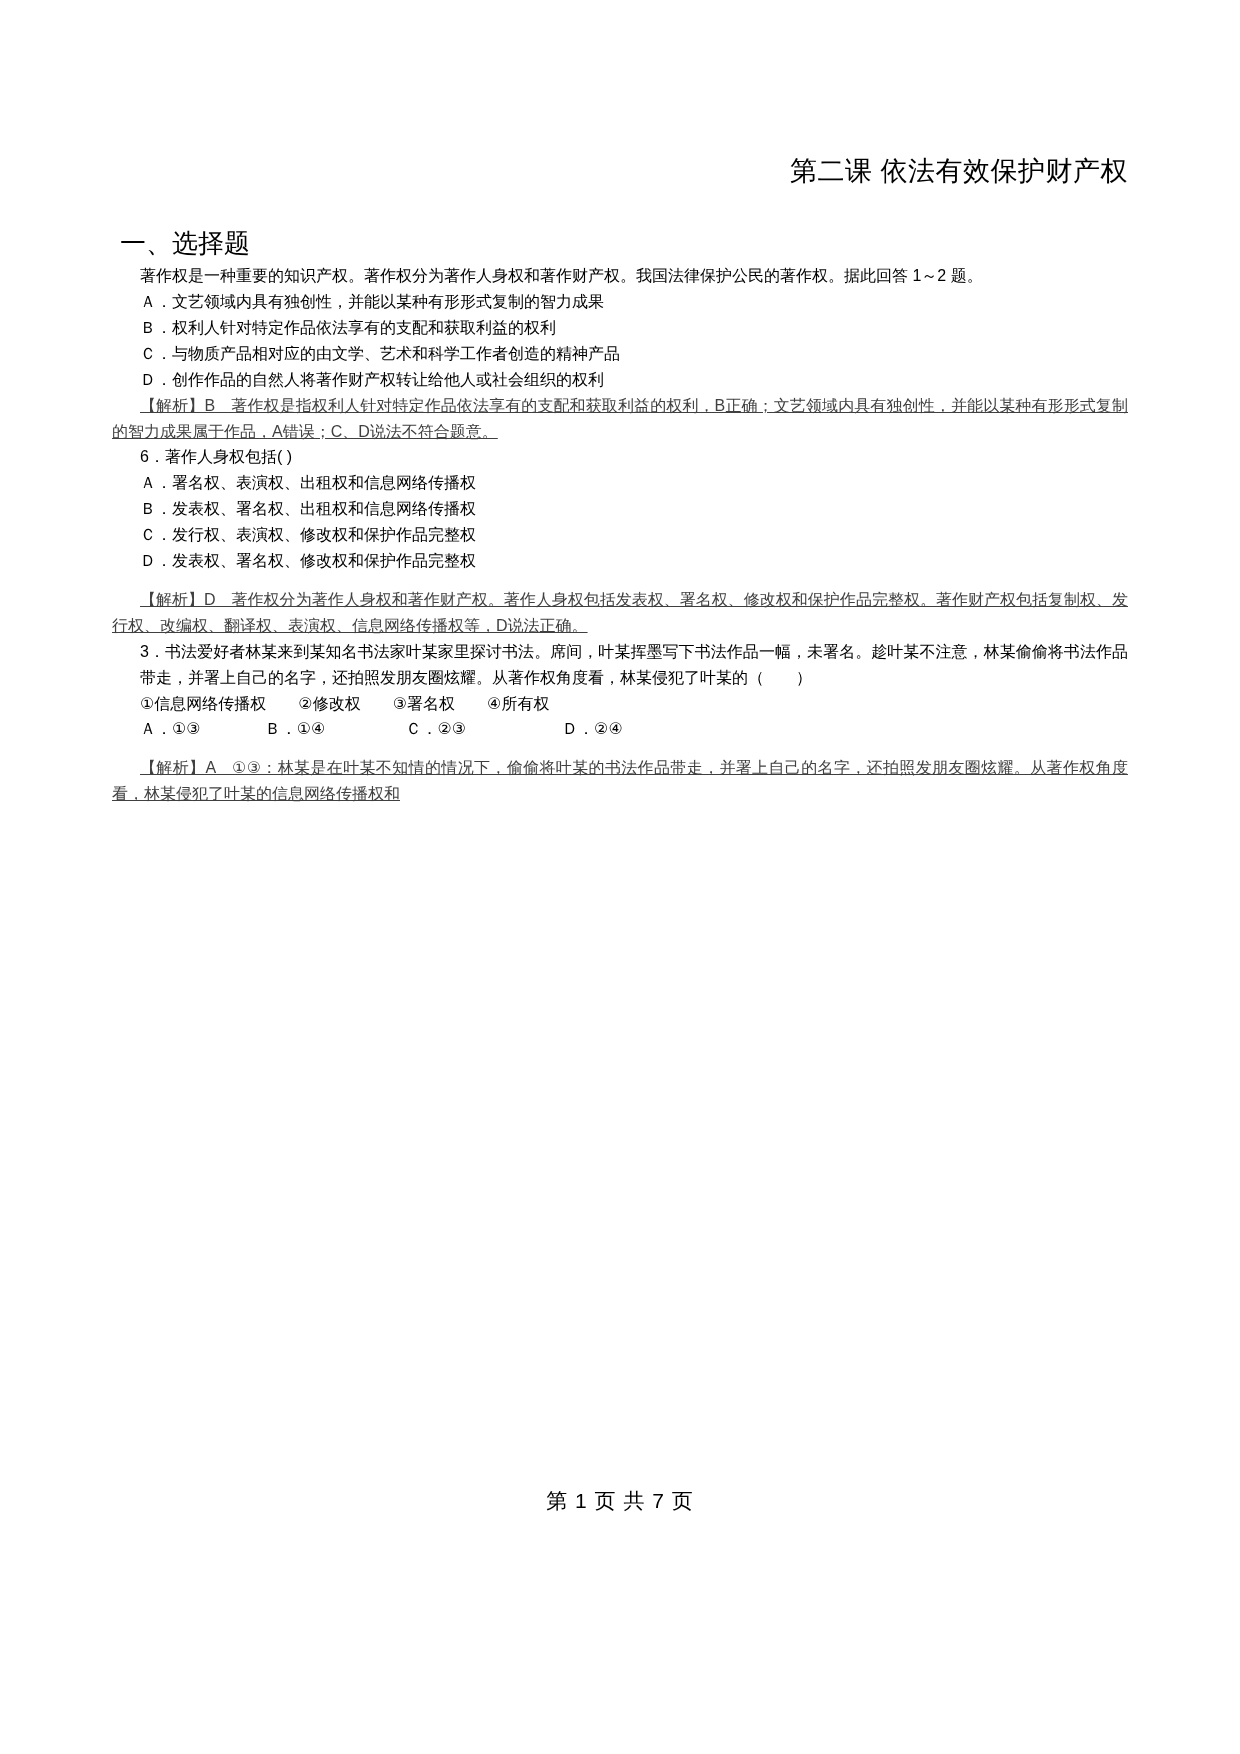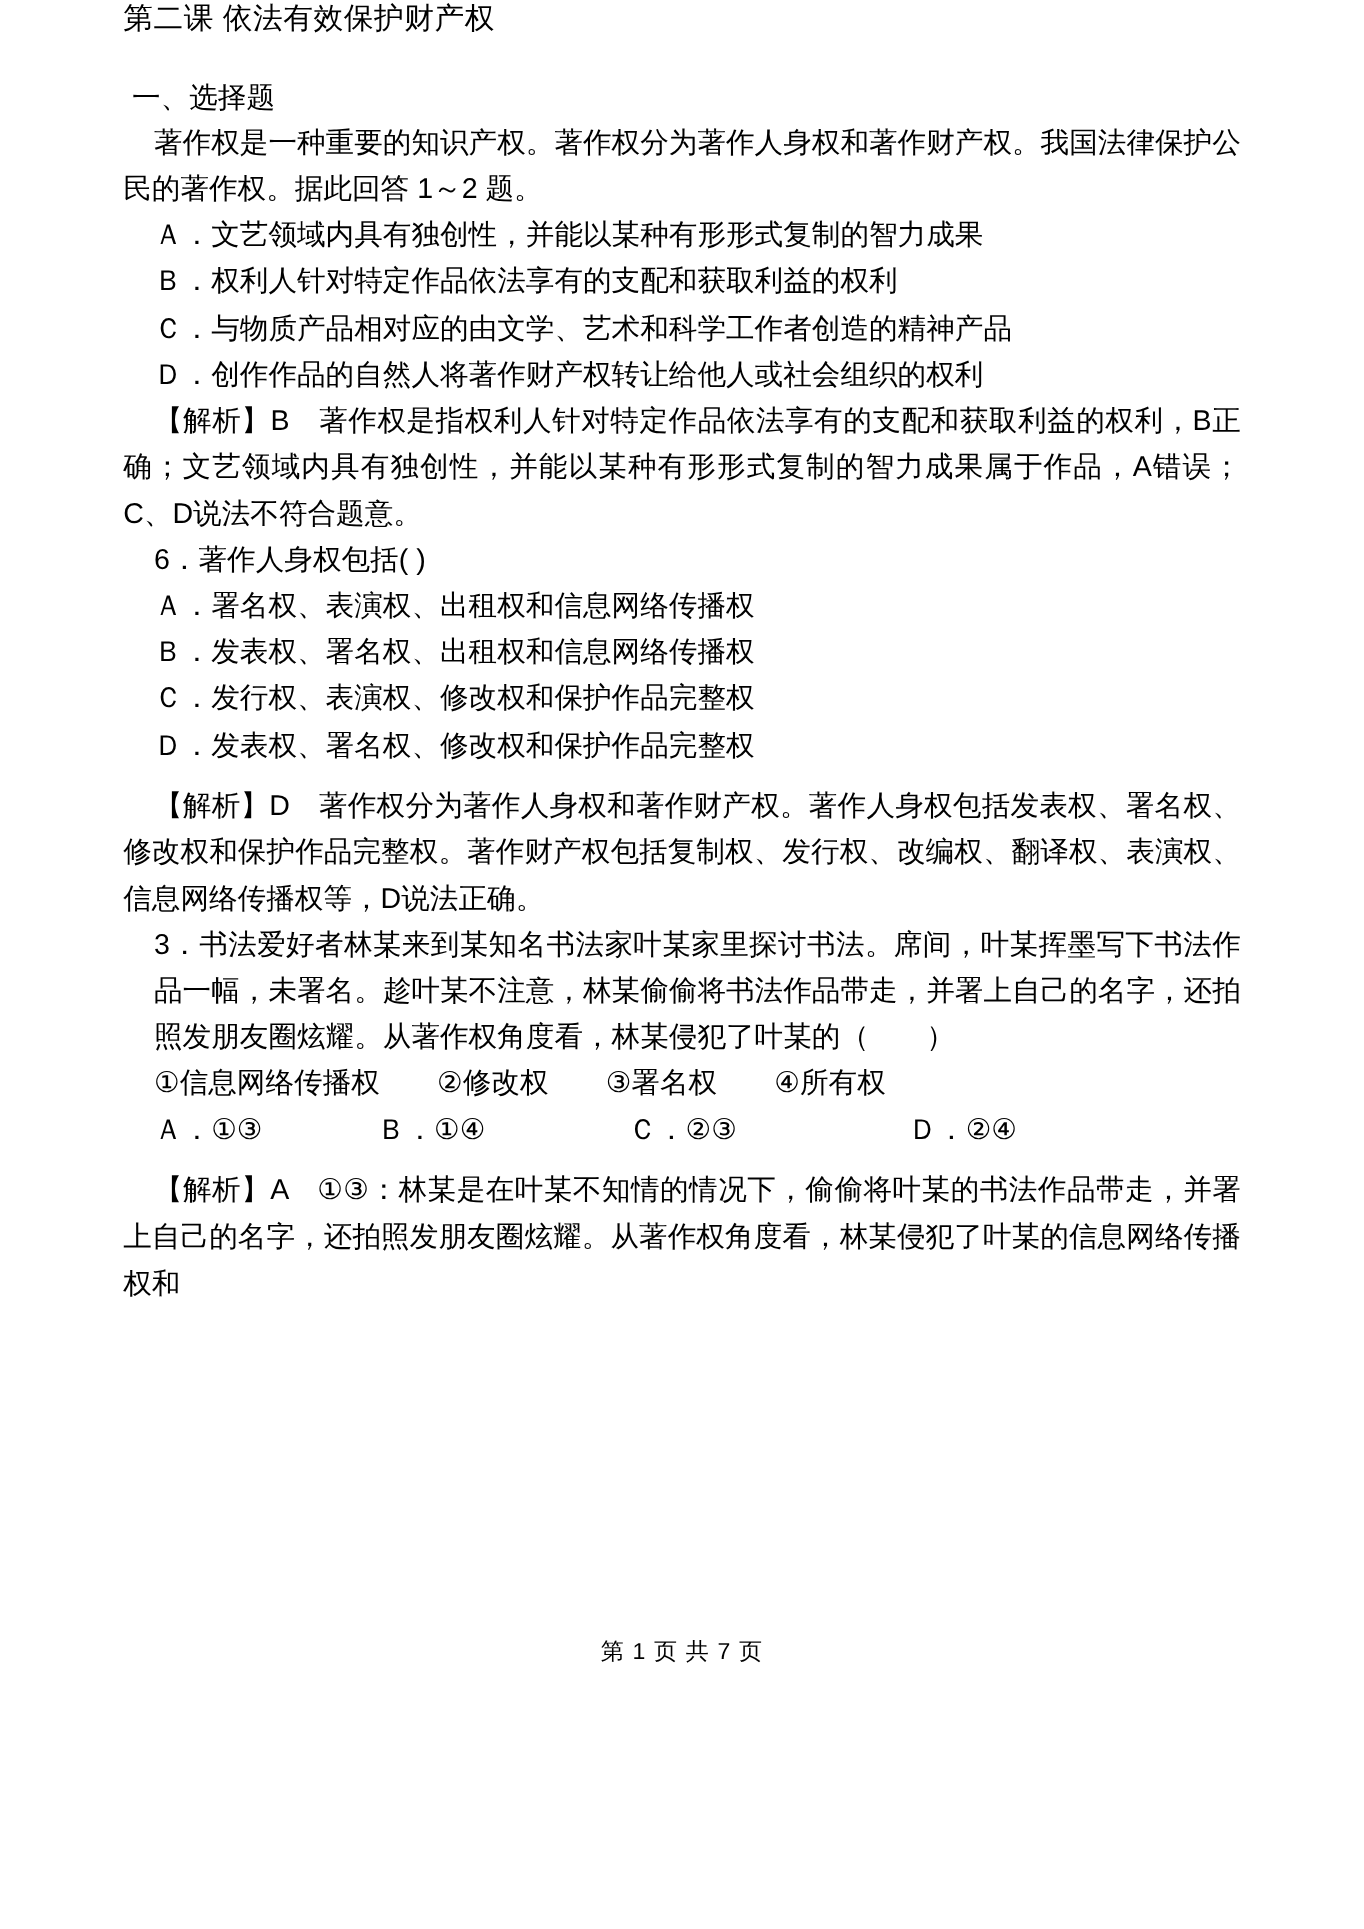--- a/index.html
+++ b/index.html
@@ -20,44 +20,45 @@
   }
   .content {
     position: absolute;
     left: 112px;
     top: 0;
     width: 1016px;
   }
 
   
   .doc-title {
-    text-align: left;
+    text-align: right;
     font-size: 27px;
     line-height: 1.2;
+    margin-top: 155px;
     letter-spacing: 0.5px;
     white-space: nowrap;
   }
   .doc-subtitle {
     text-align: center;
     font-size: 29px;
     font-weight: bold;
     margin-top: 42px;
     letter-spacing: -3.5px;
     white-space: nowrap;
   }
 
   
   .section-label {
     font-size: 26px;
     margin-top: 38px;
     padding-left: 8px;
     line-height: 1.45;
   }
   p.para {
-    font-size: 26px;
+    font-size: 16px;
     line-height: 1.62;
     margin: 0;
     text-align: justify;
     text-justify: inter-ideograph;
   }
   .lead {
     margin-top: 10px;
     text-indent: 28px;
   }
   .qstem {
@@ -71,23 +72,24 @@
   .choices-row {
     margin-top: 12px;
     padding-left: 28px;
   }
   .ans-row {
     margin-top: 12px;
     padding-left: 28px;
     white-space: pre;
   }
   .explain {
-    color: #000000;
+    color: #404040;
     margin-top: 14px;
     text-indent: 28px;
+    text-decoration: underline;
   }
   .explain.tight {
     margin-top: 13px;
   }
 
   
   .footer {
     position: absolute;
     left: 0;
     right: 0;

